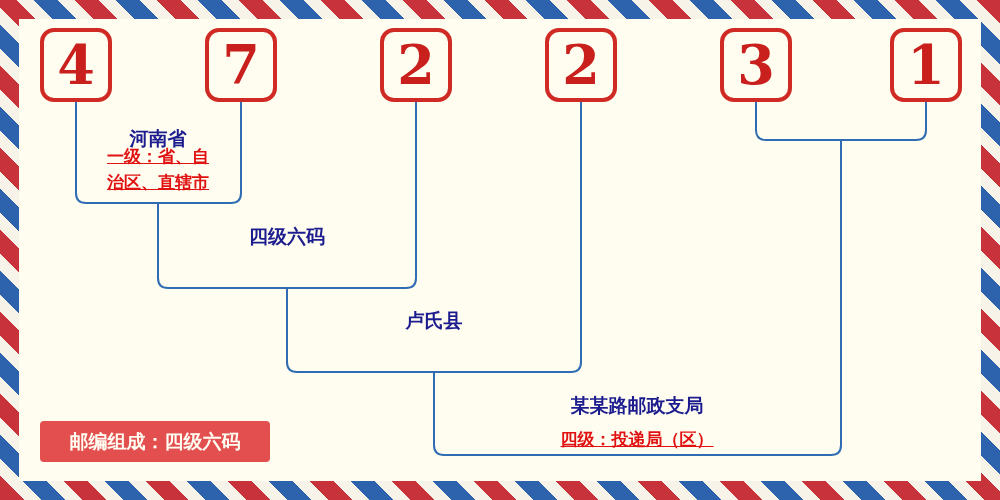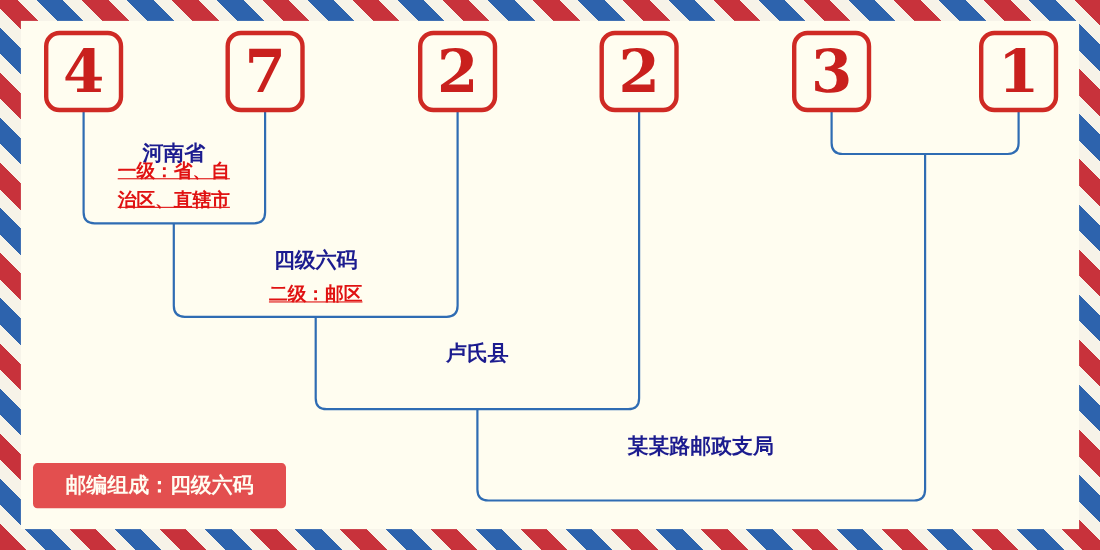--- a/index.html
+++ b/index.html
@@ -34,21 +34,21 @@
   .lv1-place{left:58px;top:126px;width:200px;}
   .lv1-desc{left:101px;top:144px;width:114px;}
   .lv2-place{left:187px;top:224px;width:200px;}
   .lv2-desc{left:187px;top:256px;width:200px;}
   .lv3-place{left:334px;top:308px;width:200px;}
   .lv3-desc{left:314px;top:341px;width:240px;}
   .lv4-place{left:487px;top:393px;width:300px;}
   .lv4-desc{left:487px;top:427px;width:300px;}
   .delivery{left:741px;top:106px;width:200px;font-size:18px;}
   .footer-badge{
-    position:absolute;left:30px;top:421px;width:230px;height:41px;line-height:41px;
+    position:absolute;left:40px;top:421px;width:230px;height:41px;line-height:41px;
     z-index:3;text-align:center;font-size:19px;font-weight:700;border-radius:4px;
     background:var(--footer-bg,#e34f4f);color:var(--footer-text,#fffdf2);
   }
 </style>
 </head>
 <body>
 
 <div class="canvas">
 
   <div class="inner"></div>
@@ -77,22 +77,22 @@
     <span class="digit">3</span>
   </div>
   <div class="digit-box db6">
     <span class="digit">1</span>
   </div>
 
   <div class="label place lv1-place">河南省</div>
   <div class="label desc lv1-desc">一级：省、自治区、直辖市</div>
 
   <div class="label place lv2-place">四级六码</div>
-  <div class="label desc lv2-desc">二级：邮区</div>
 
   <div class="label place lv3-place">卢氏县</div>
 
   <div class="label place lv4-place">某某路邮政支局</div>
+  <div class="label desc lv4-desc">四级：投递局（区）</div>
 
 
   <div class="footer-badge">邮编组成：四级六码</div>
 
 </div>
 
 </body></html>

